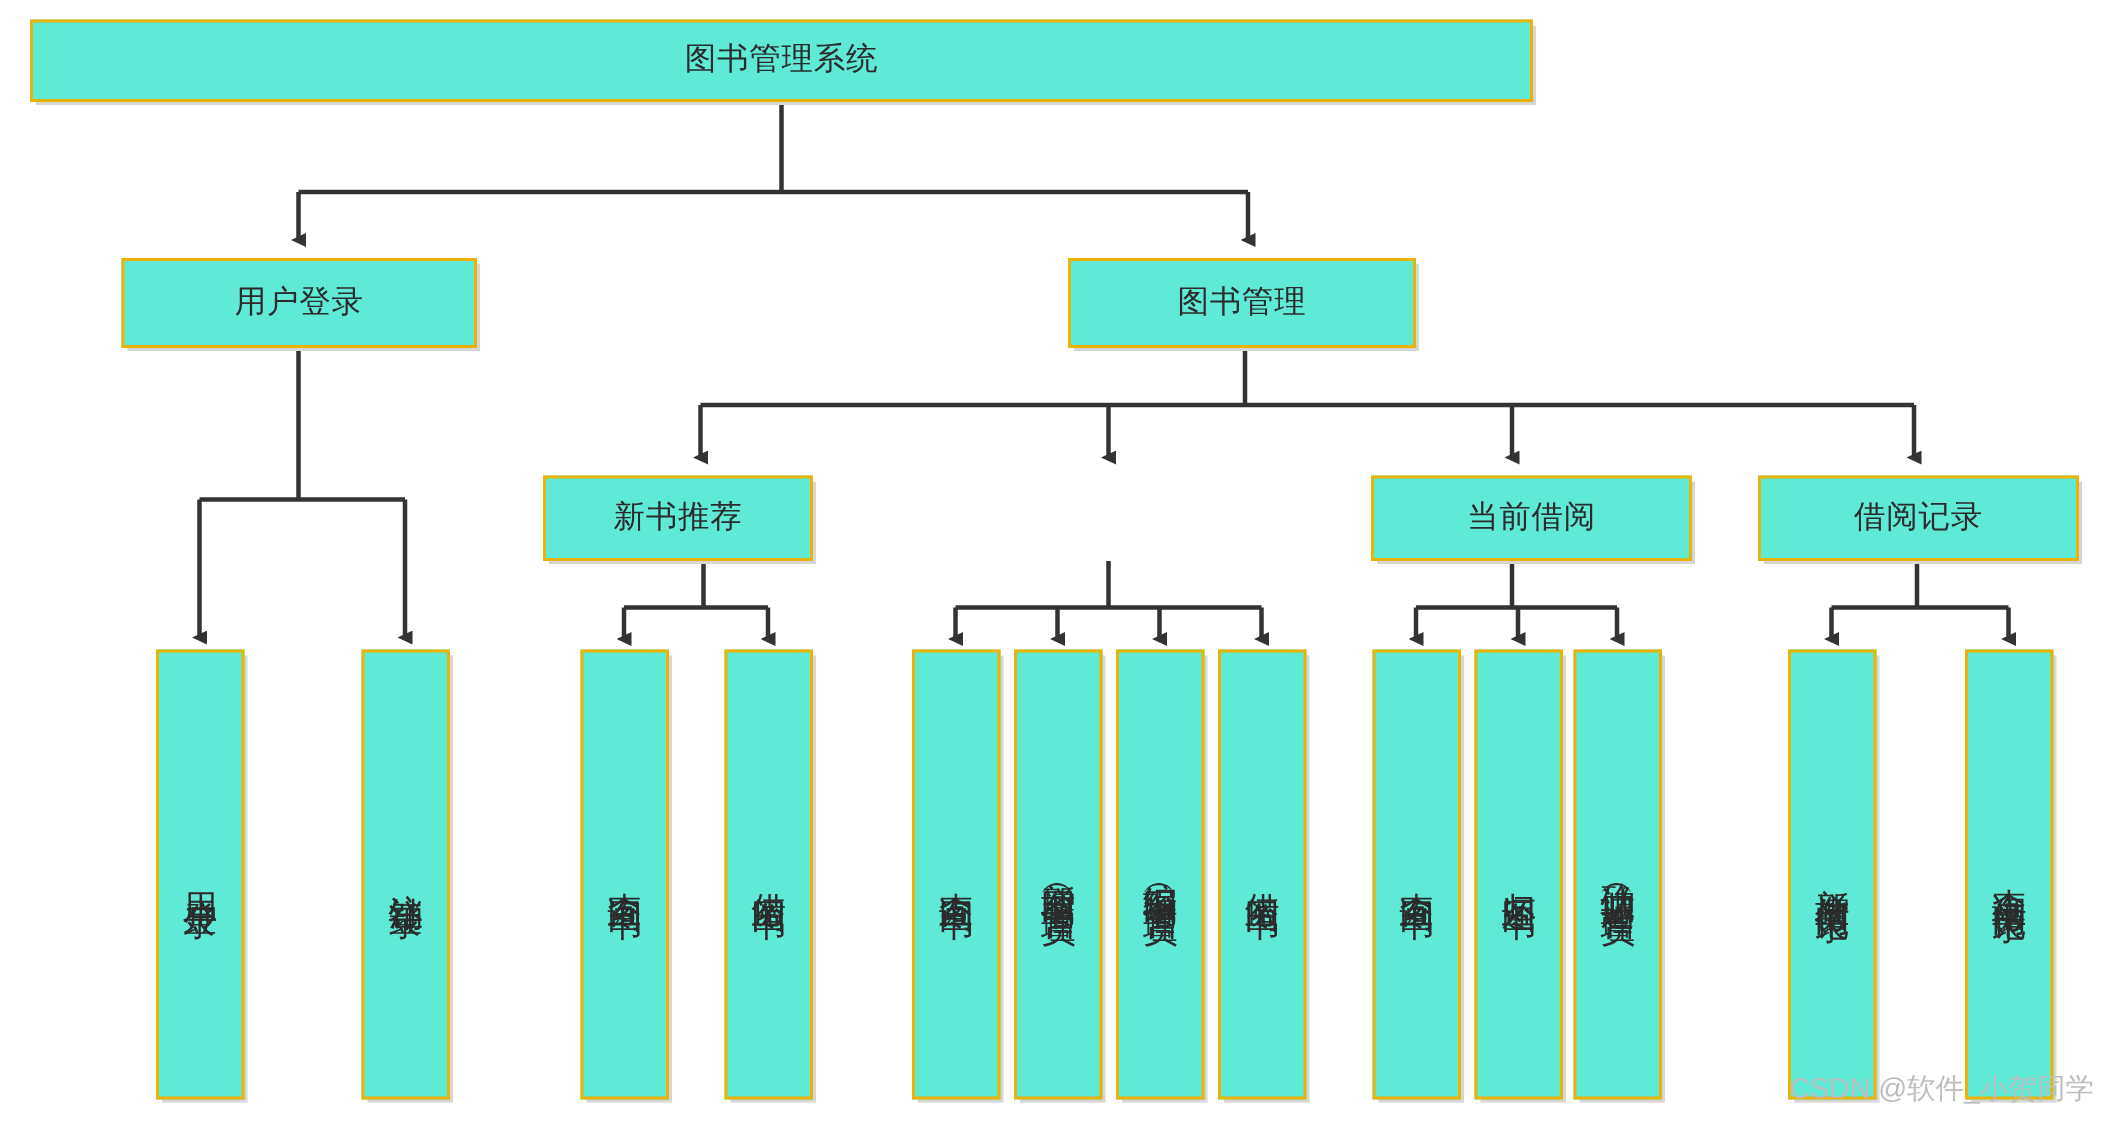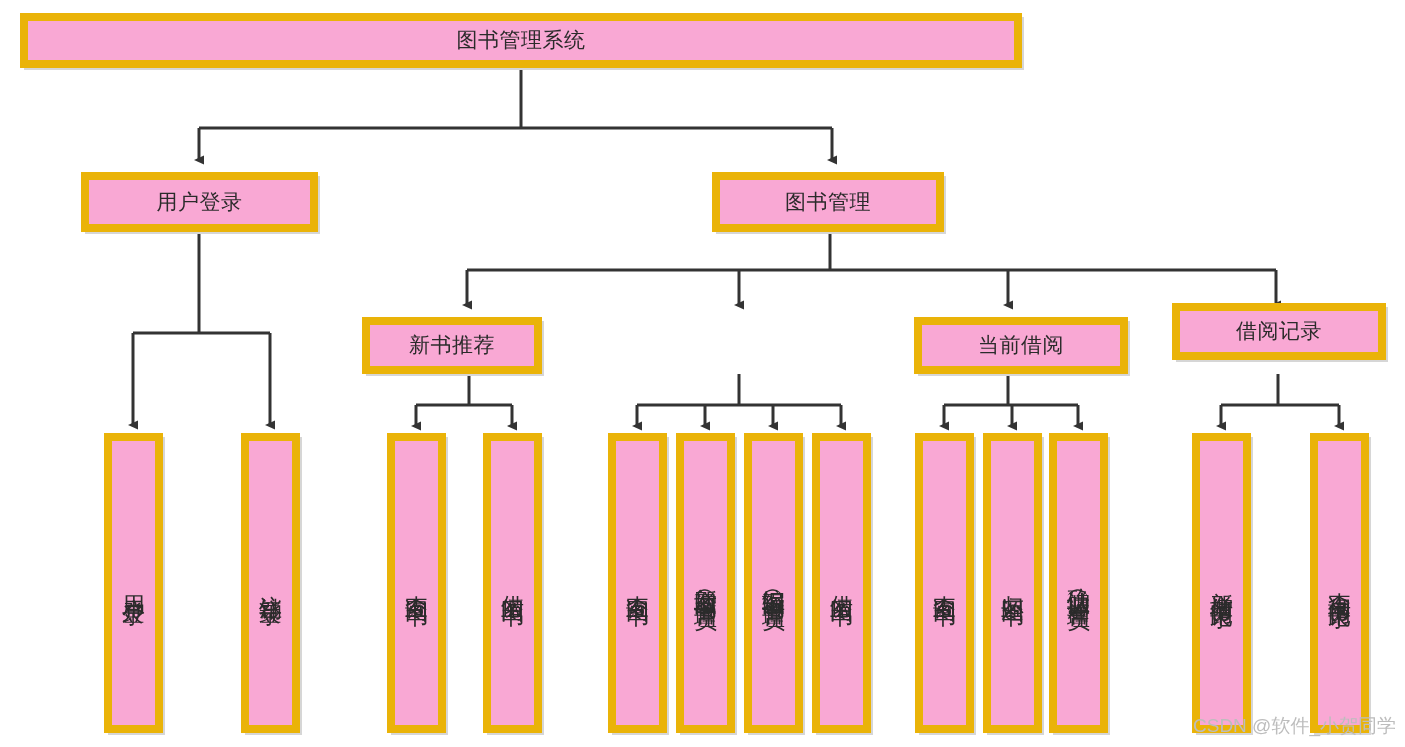--- a/index.html
+++ b/index.html
@@ -21,22 +21,22 @@
     position: absolute;
     left: 0;
     top: 0;
     width: 1405px;
     height: 747px;
     pointer-events: none;
   }
   .node {
     position: absolute;
     box-sizing: border-box;
-    background: #f9a8d4;
-    border: 8px solid #eab308;
+    background: #5eead4;
+    border: 2px solid #eab308;
     box-shadow: 3px 3px 0 -1px #d6d6d6;
     display: flex;
     align-items: center;
     justify-content: center;
     z-index: 2;
   }
   .node .label {
     color: #2b2b2b;
     letter-spacing: 0.5px;
     text-align: center;
@@ -132,21 +132,21 @@
   <div class="node horiz" style="left:712px; top:172px; width:232px; height:60px;">
     <span class="label">图书管理</span>
   </div>
 
   <div class="node horiz" style="left:362px; top:317px; width:180px; height:57px;">
     <span class="label">新书推荐</span>
   </div>
   <div class="node horiz" style="left:902px; top:317px; width:214px; height:57px;margin-left:12px;">
     <span class="label">当前借阅</span>
   </div>
-  <div class="node horiz" style="left:1172px; top:303px; width:214px; height:57px;">
+  <div class="node horiz" style="left:1172px; top:317px; width:214px; height:57px;">
     <span class="label">借阅记录</span>
   </div>
 
   <div class="node vert" style="left:104px; top:433px; width:59px; height:300px;">
     <span class="label">用户登录</span>
   </div>
   <div class="node vert" style="left:241px; top:433px; width:59px; height:300px;">
     <span class="label">注销登录</span>
   </div>
 

